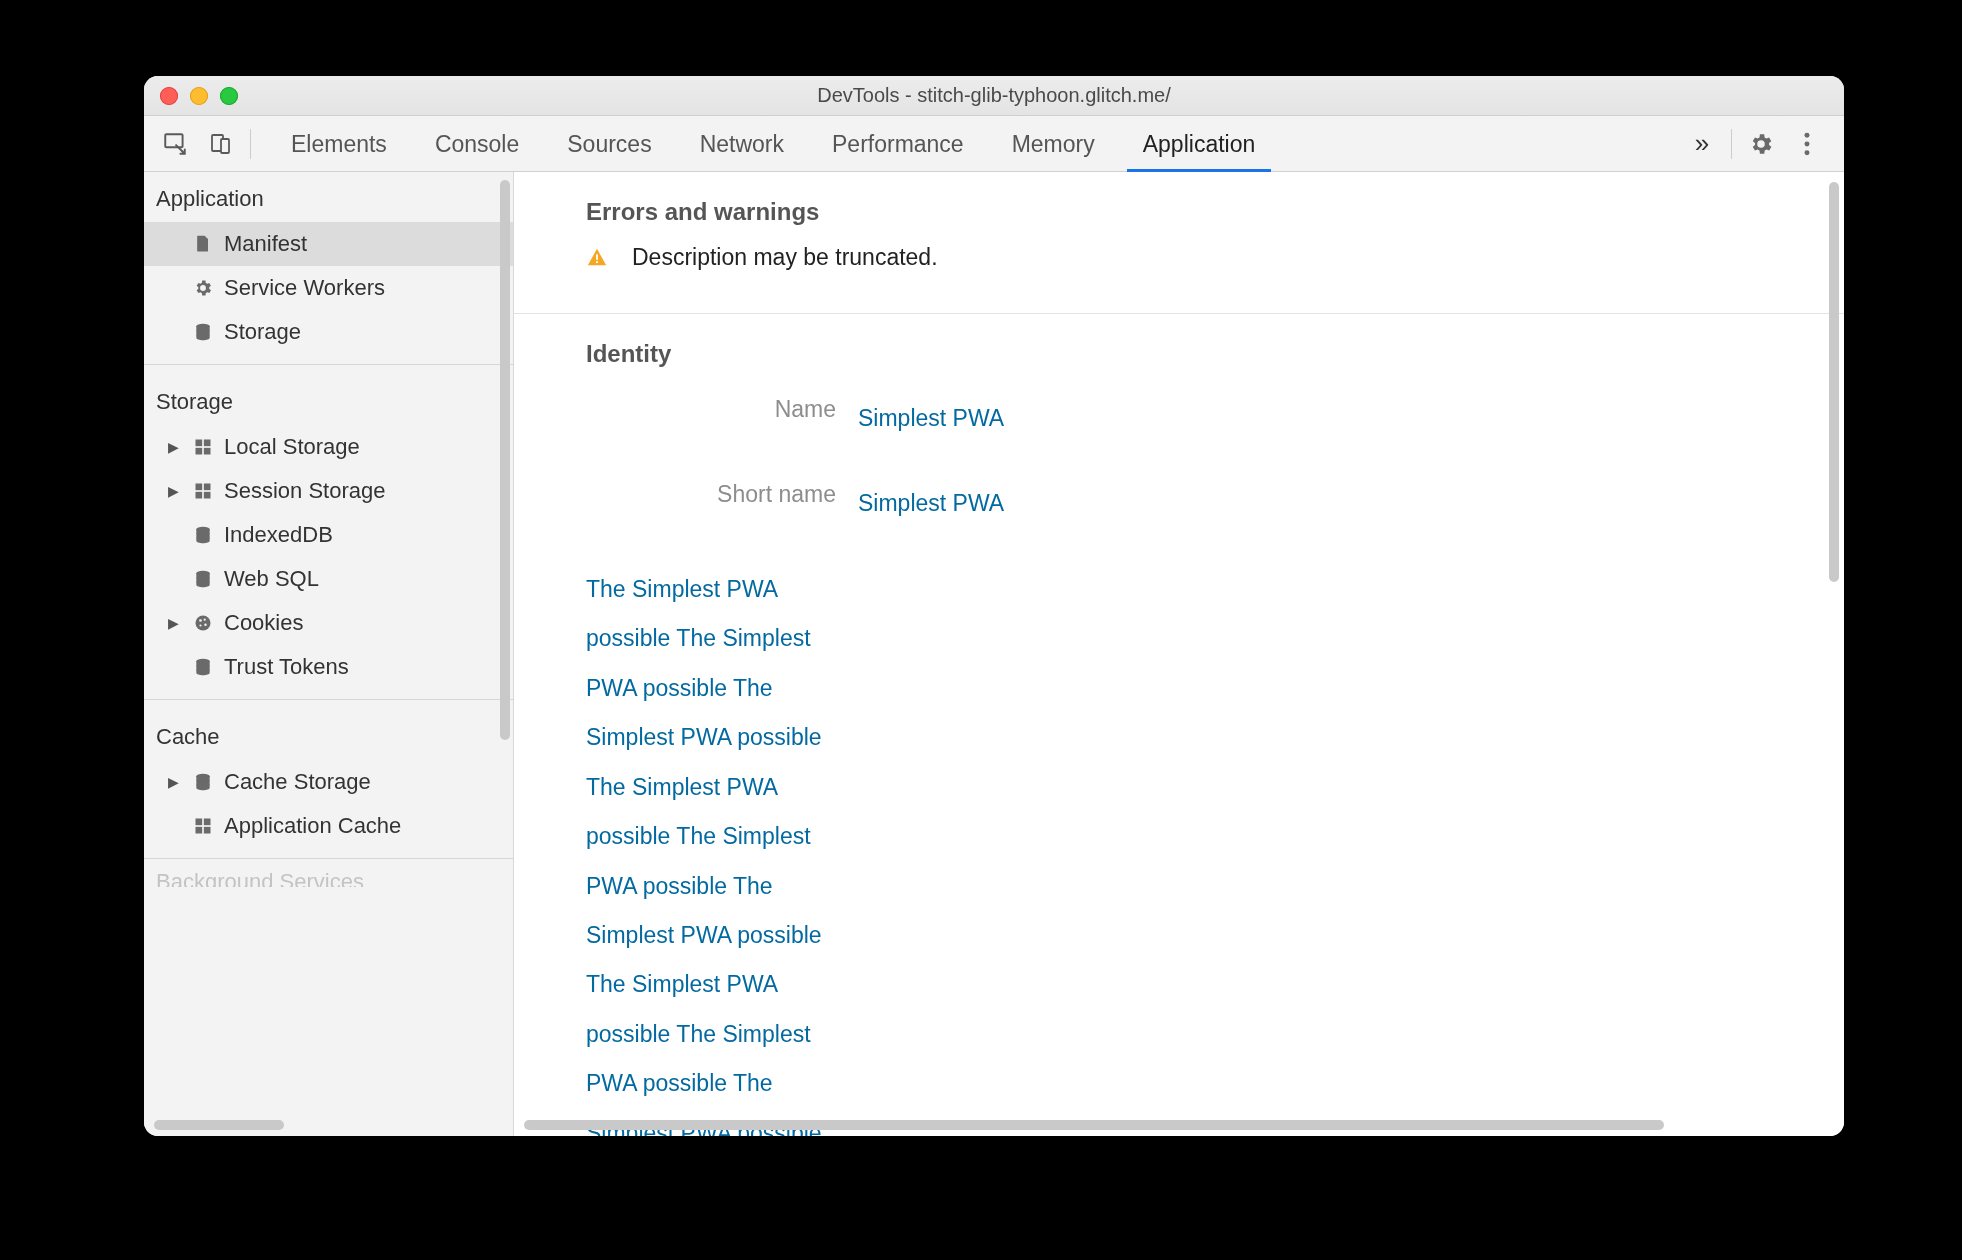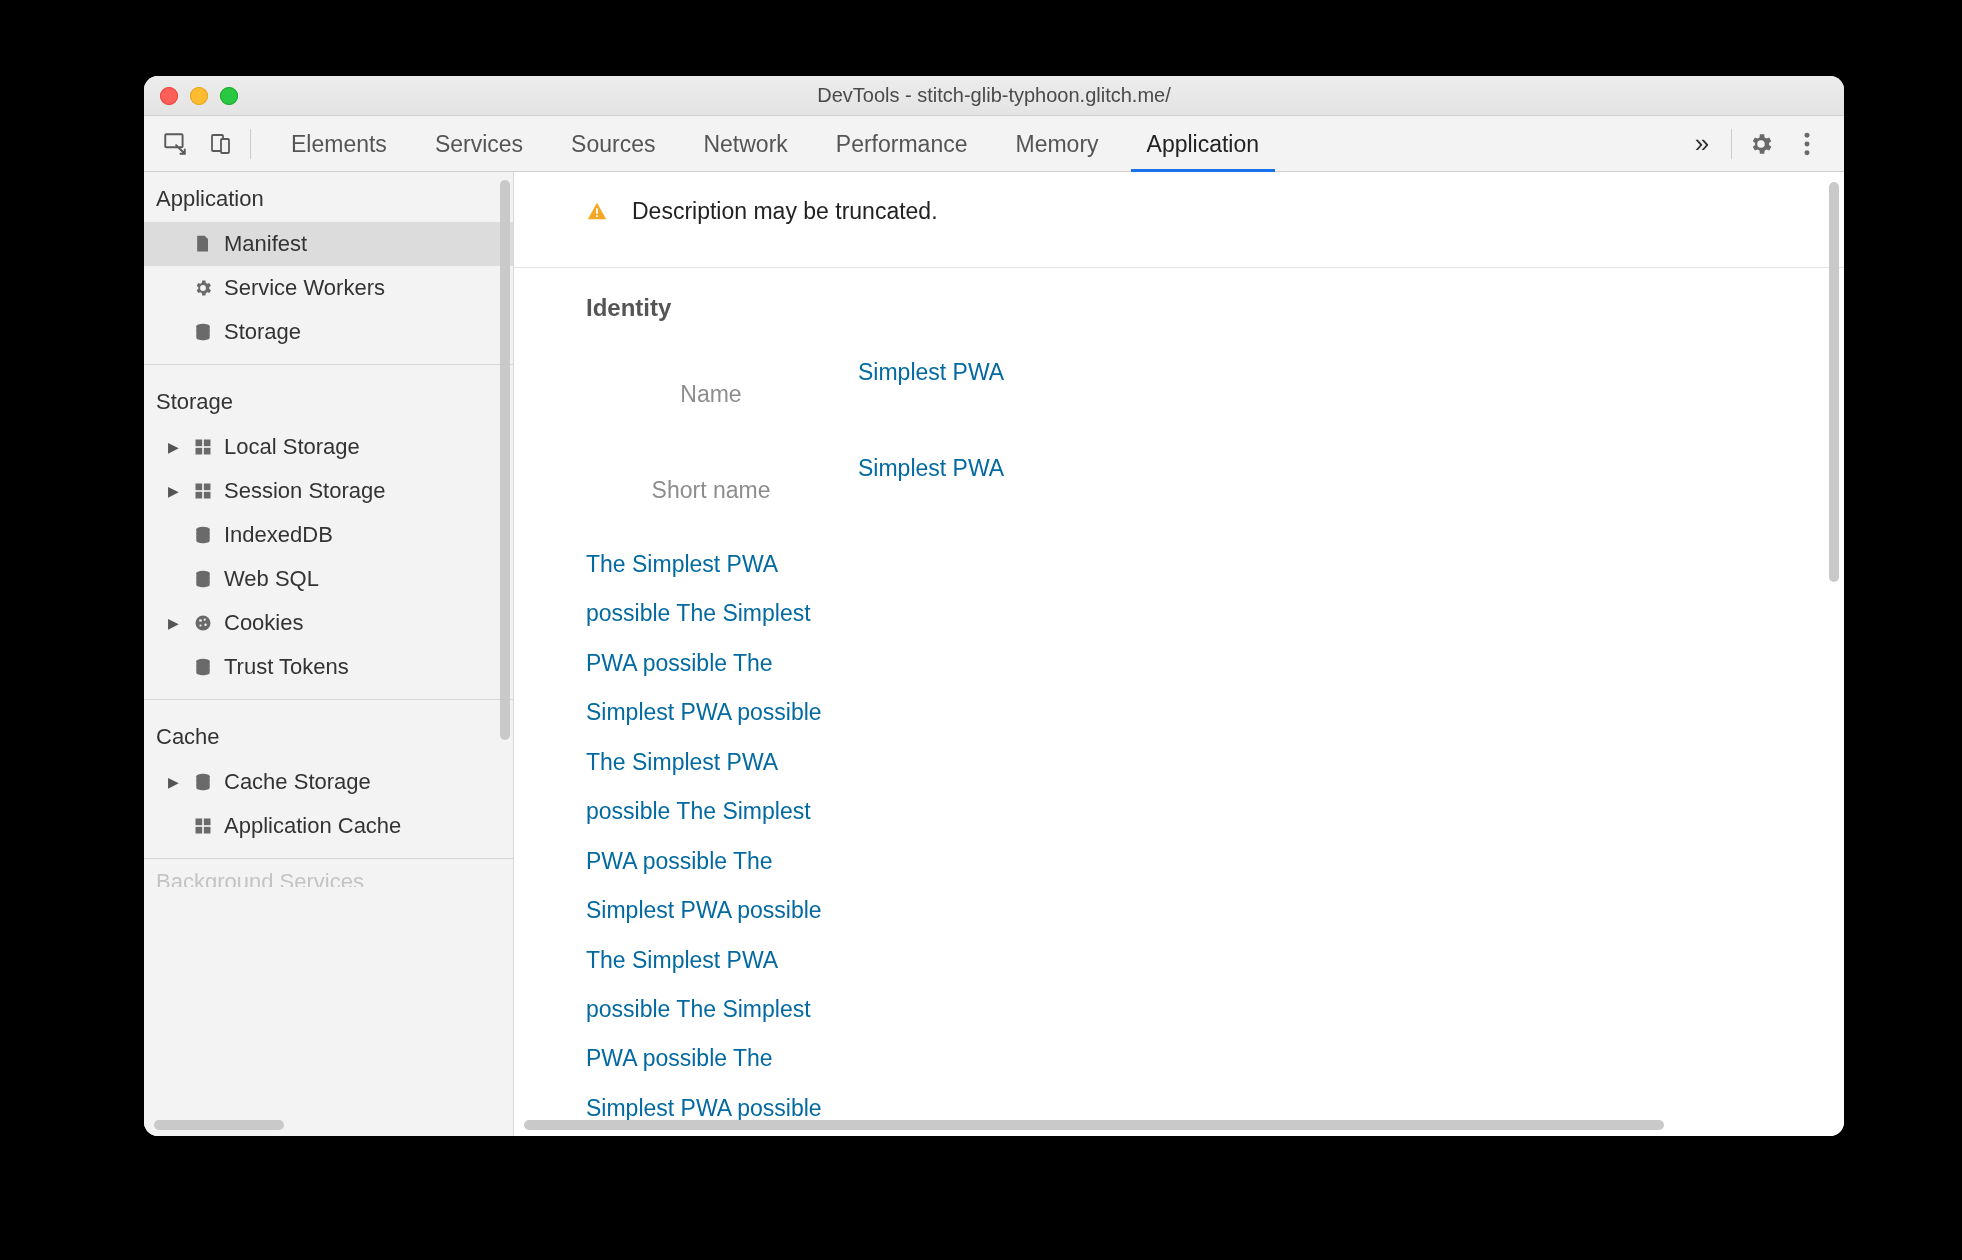--- a/index.html
+++ b/index.html
@@ -188,24 +188,23 @@
 
   .kv {
     display:grid;
     grid-template-columns: 250px 1fr;
     column-gap: 22px;
     row-gap: 36px;
     padding-top: 8px;
     font-size: 23px;
   }
   .kv .k {
-    text-align: center;
+    text-align: right;
     color:#8d8d8d;
     padding-top: 2px;
-    margin-top: 31px;
   }
   .kv .v {
     color:#0369a1;
     line-height: 2.15;
   }
 
   .bottom-hscroll {
     position:absolute;
     left:10px; bottom:6px;
     height:10px;
@@ -252,21 +251,21 @@
         <svg width="24" height="26" viewBox="0 0 24 24" fill="none" stroke="currentColor" stroke-width="1.8">
           <rect x="3" y="3" width="11" height="16" rx="1"></rect>
           <rect x="12" y="7" width="8" height="14" rx="1" fill="#f3f3f3"></rect>
         </svg>
       </div>
       <div class="tb-divider"></div>
     </div>
 
     <div class="tabs" id="tabs">
         <div class="tab">Elements</div>
-        <div class="tab">Services</div>
+        <div class="tab">Console</div>
         <div class="tab">Sources</div>
         <div class="tab">Network</div>
         <div class="tab">Performance</div>
         <div class="tab">Memory</div>
         <div class="tab active">Application</div>
       </div>
 
     <div class="tb-right">
       <div class="chevmore">»</div>
       <div class="tb-divider"></div>
@@ -397,20 +396,21 @@
           <div class="sep"></div>
           <div class="cutoff">Background Services</div>
         </div>
       <div class="bottom-hscroll side"></div>
     </div>
 
     <div class="main">
       <div class="main-scroll"></div>
 
       <div class="section">
+        <h2>Errors and warnings</h2>
         <div class="warn-row">
           <span class="warn-icon">
             <svg width="22" height="22" viewBox="0 0 24 24">
               <path d="M12 2 L22 20 H2 Z" fill="#f5a623"></path>
               <rect x="11" y="8" width="2" height="6" fill="#fff"></rect>
               <rect x="11" y="15.5" width="2" height="2" fill="#fff"></rect>
             </svg>
           </span>
           <span>Description may be truncated.</span>
         </div>

